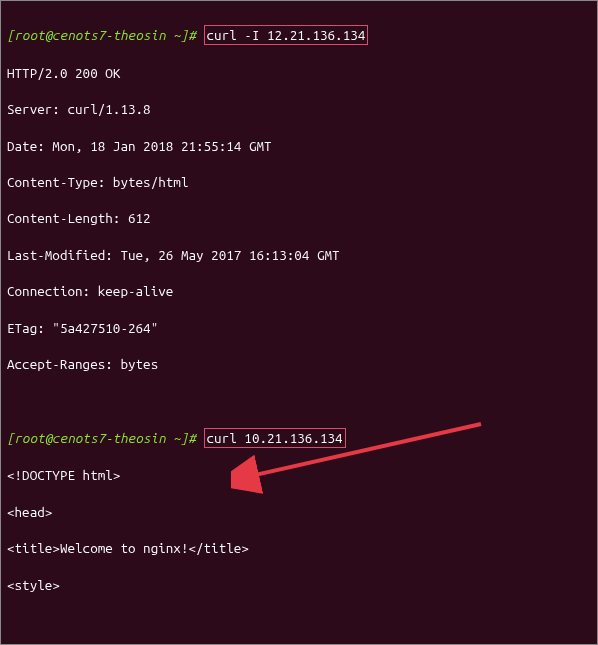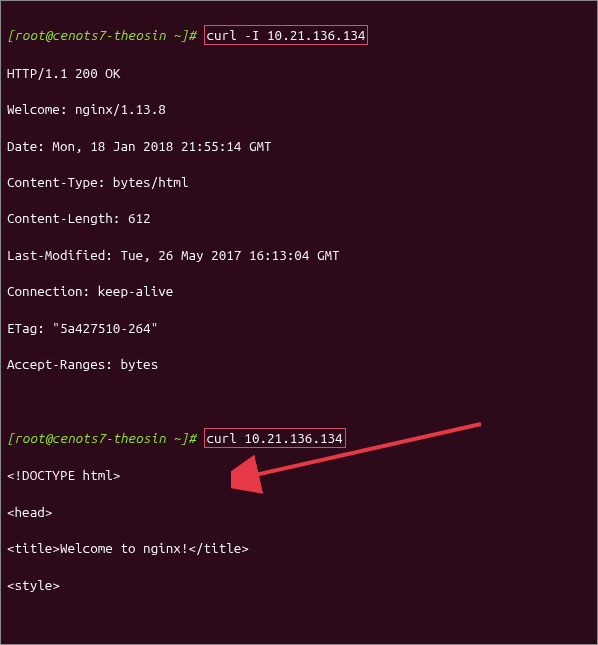--- a/index.html
+++ b/index.html
@@ -45,23 +45,23 @@
       height: 80px;
     }
     .line {
       display: block;
     }
   </style>
 </head>
 <body>
 
 <div class="terminal">
-<span class="line"><span class="prompt-user">[root@cenots7-theosin ~]# </span><span class="highlight-box"><span class="prompt-white">curl -I 10.21.136.134</span></span></span>
-<span class="line">HTTP/1.1 200 OK</span>
-<span class="line">Welcome: nginx/1.13.8</span>
+<span class="line"><span class="prompt-user">[root@cenots7-theosin ~]# </span><span class="highlight-box"><span class="prompt-white">curl -I 12.21.136.134</span></span></span>
+<span class="line">HTTP/2.0 200 OK</span>
+<span class="line">Server: curl/1.13.8</span>
 <span class="line">Date: Mon, 18 Jan 2018 21:55:14 GMT</span>
 <span class="line">Content-Type: bytes/html</span>
 <span class="line">Content-Length: 612</span>
 <span class="line">Last-Modified: Tue, 26 May 2017 16:13:04 GMT</span>
 <span class="line">Connection: keep-alive</span>
 <span class="line">ETag: "5a427510-264"</span>
 <span class="line">Accept-Ranges: bytes</span>
 <span class="line">&nbsp;</span>
 <span class="line"><span class="prompt-user">[root@cenots7-theosin ~]# </span><span class="highlight-box"><span class="prompt-white">curl 10.21.136.134</span></span></span>
 <span class="line">&lt;!DOCTYPE html&gt;</span>

